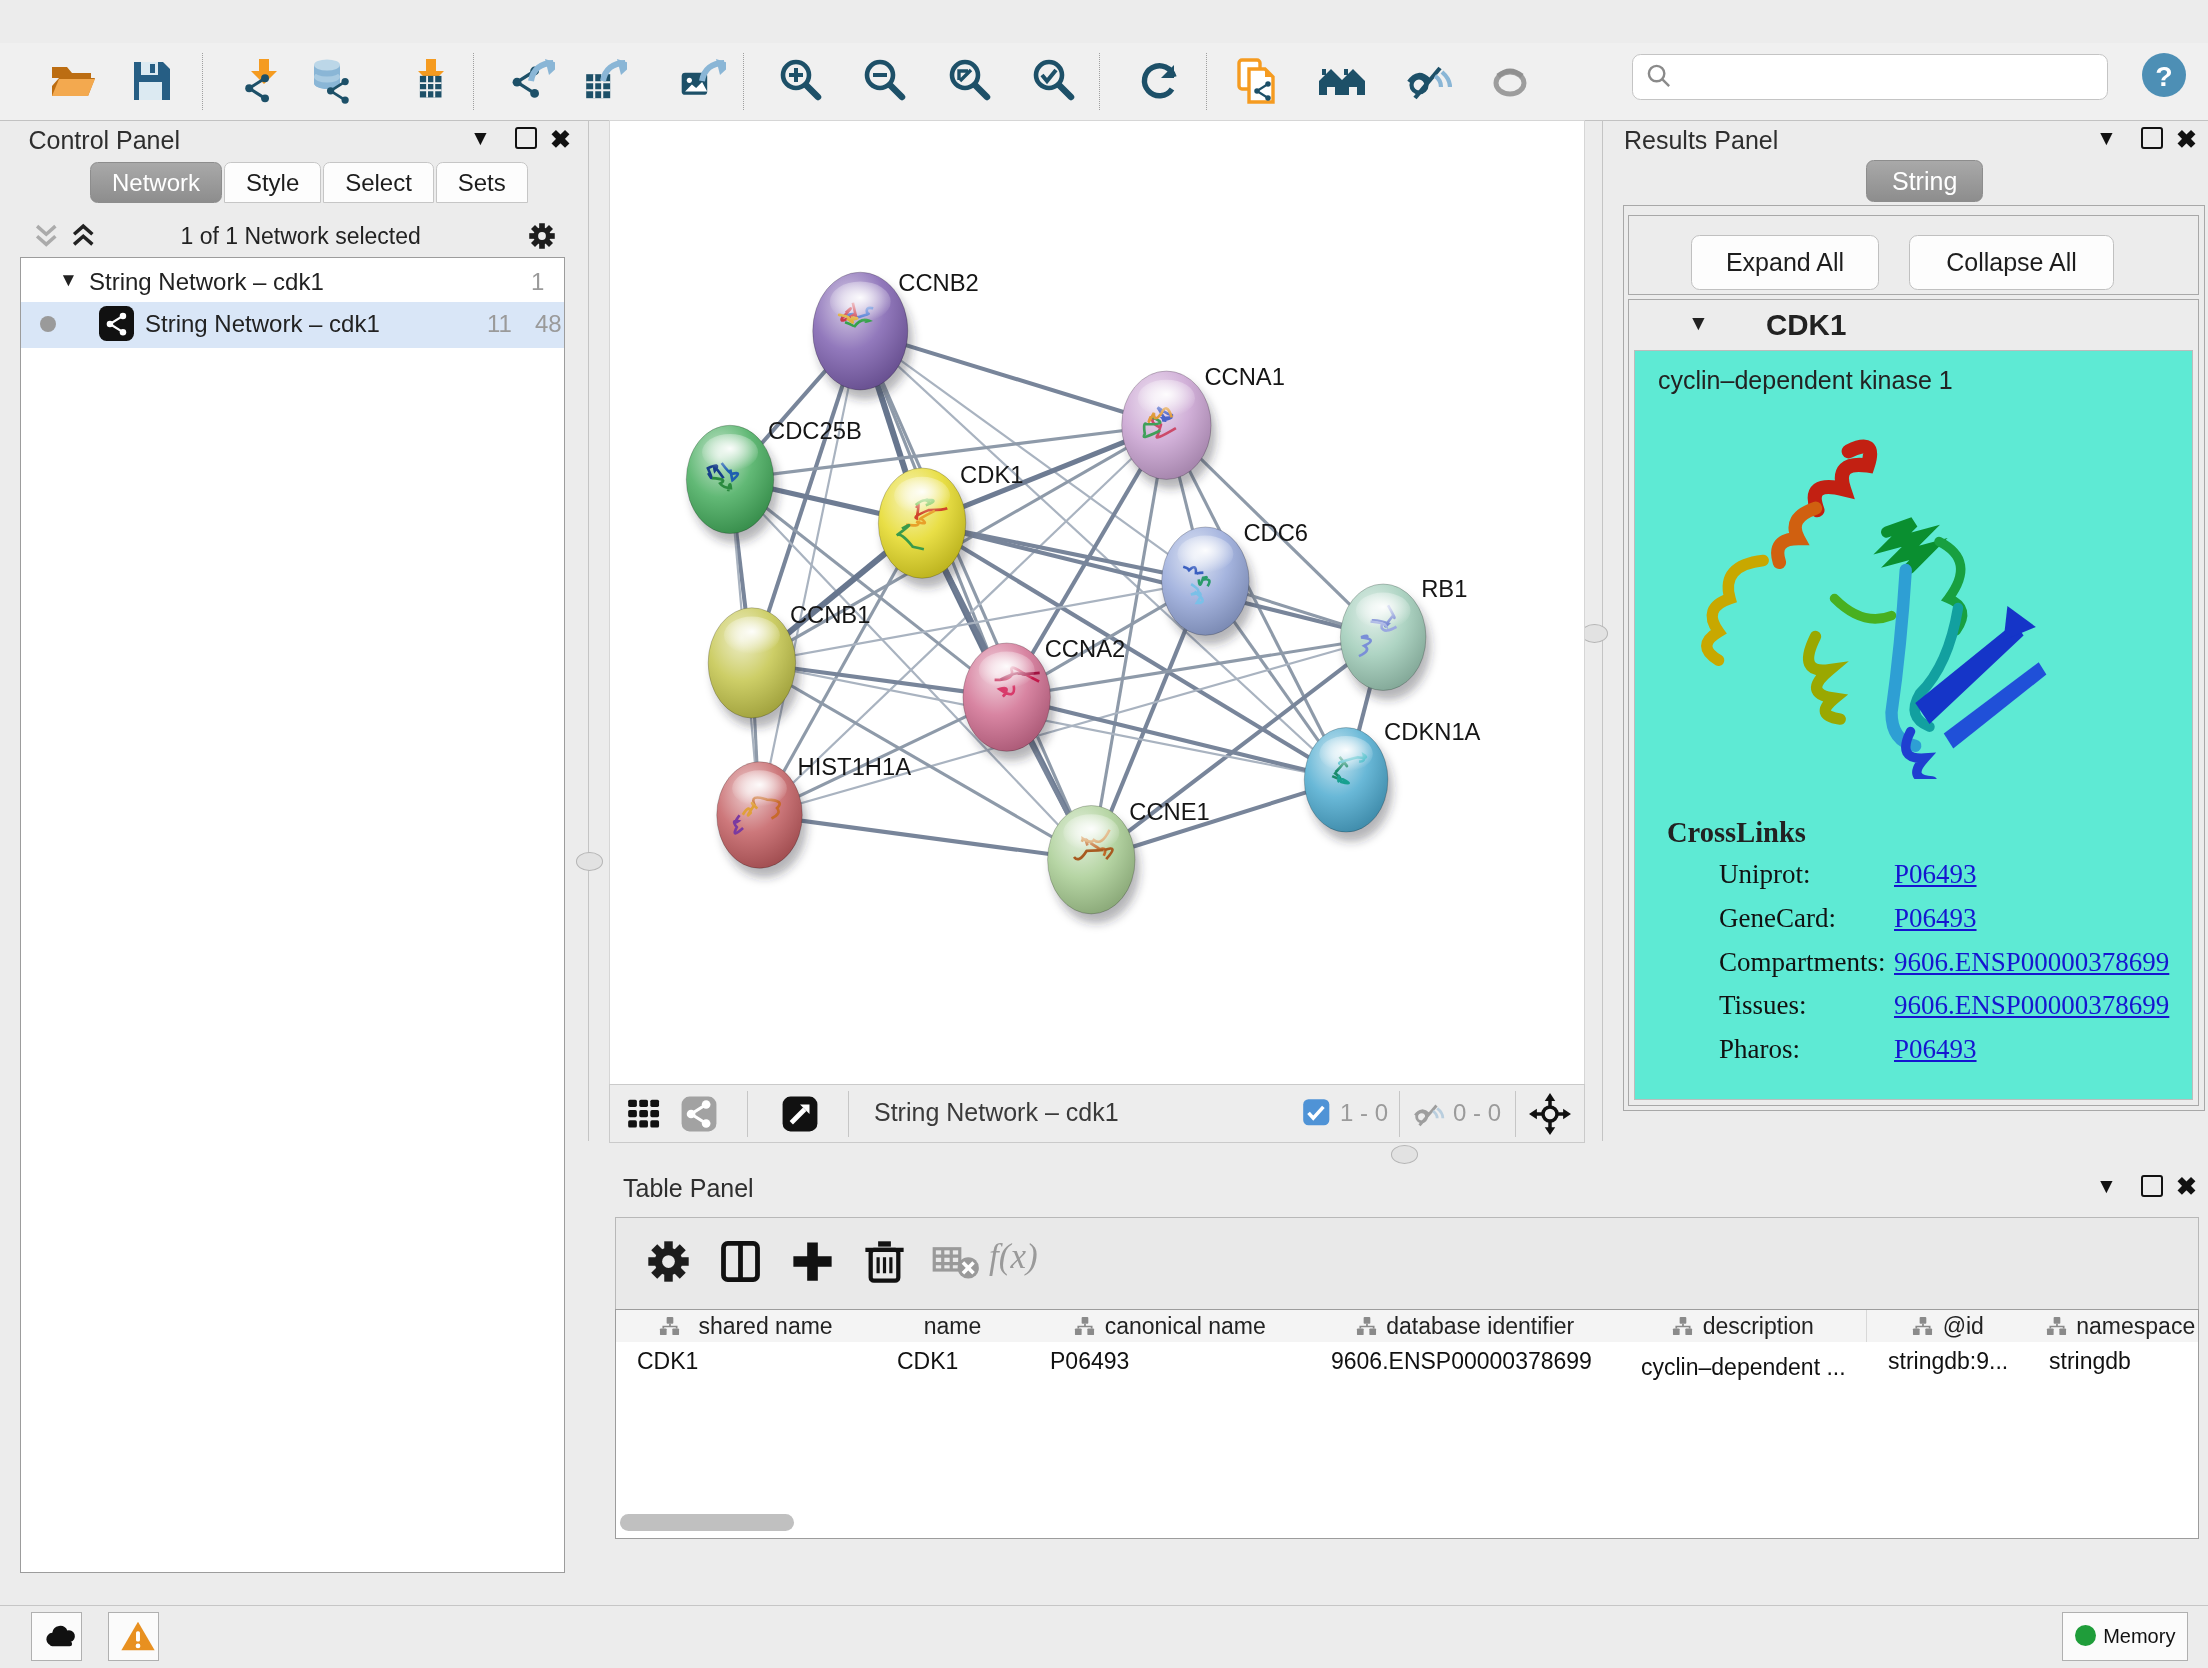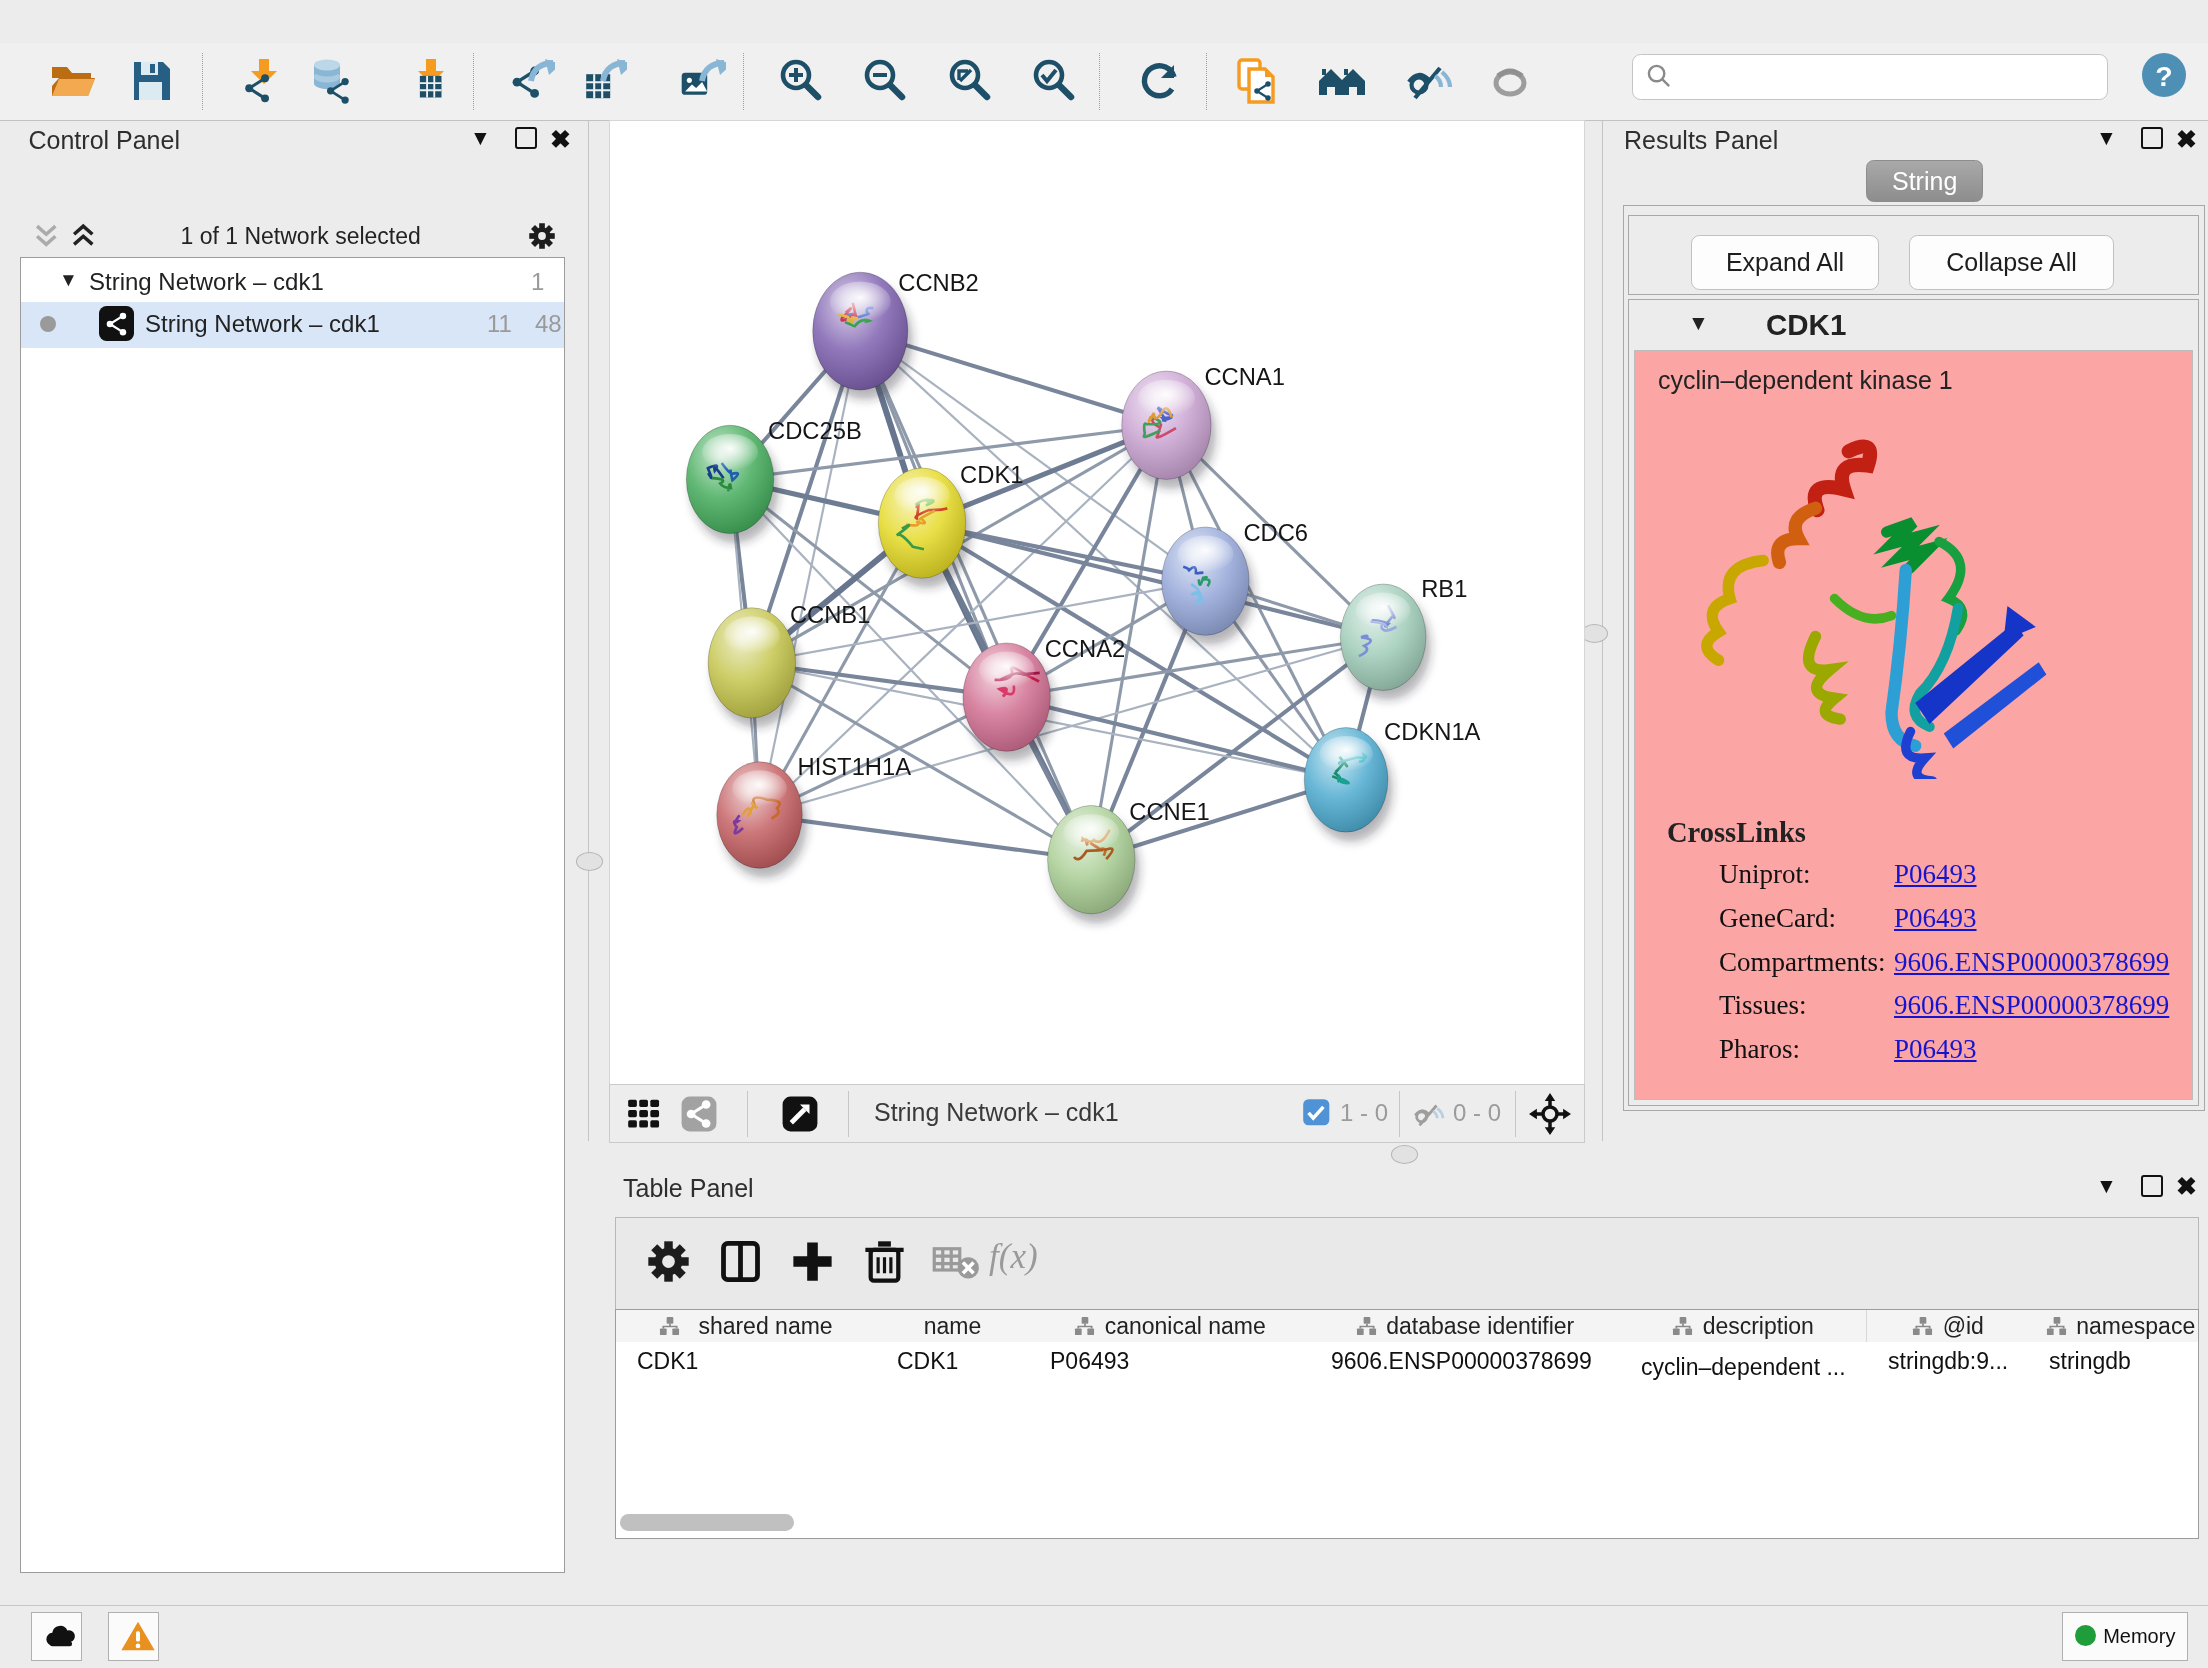--- a/index.html
+++ b/index.html
@@ -45,21 +45,21 @@
   .sbnum{position:absolute;top:14.3px;font-size:24px;color:#9b9b9b;}
   
   .vdivider{width:1px;background:#c4c4c4;}
   .dot{width:25px;height:17px;background:#e2e2e2;border:1px solid #b5b5b5;border-radius:50%;}
   
   #res-outer{left:1623px;top:205px;width:580px;height:904px;border:1.9px solid #a8a8a8;background:#ececec;}
   #res-expand{left:1628px;top:215px;width:569px;height:78px;border:1.9px solid #a8a8a8;background:#ececec;}
   .resbtn{position:absolute;top:19px;height:55px;background:#fdfdfd;border:1.9px solid #c0c0c0;border-radius:8.6px;
           font-size:25px;color:#1d1d1d;cursor:pointer;}
   #res-entry{left:1628px;top:299px;width:569px;height:805px;border:1.9px solid #a8a8a8;background:#ececec;}
-  #res-inner{left:1634px;top:350px;width:557px;height:748px;background:#fca5a5;border:1px solid #bcbcbc;}
+  #res-inner{left:1634px;top:350px;width:557px;height:748px;background:#5eead4;border:1px solid #bcbcbc;}
   .serif{font-family:Liberation Serif, serif;}
   .xl-label{position:absolute;left:84px;font-size:27px;color:#111;}
   .xl-value{position:absolute;left:259px;font-size:27px;color:#1515d0;text-decoration:underline;cursor:pointer;}
   
   #tp-toolbar{left:615px;top:1217px;width:1582px;height:91px;background:#e9e9e9;border:1.9px solid #b8b8b8;border-bottom:none;}
   .tpbtn{position:absolute;top:17px;width:55px;height:55px;background:none;border:none;cursor:pointer;}
   .tpbtn svg{width:51px;height:51px;}
   #datatable{left:615px;top:1309px;width:1582px;height:228px;background:#fff;border:1.9px solid #9c9c9c;overflow:hidden;}
   .th{position:absolute;top:0;height:32px;background:#f4f4f4;border-right:1px solid #d8d8d8;font-size:23px;color:#222;
       display:flex;align-items:center;justify-content:center;gap:9.5px;}
@@ -256,20 +256,21 @@
           <ellipse cx="24" cy="26" rx="14" ry="11" fill="none" stroke="#9d9d9d" stroke-width="5"></ellipse>
           <path d="M12 19q12-10 24 0" stroke="#909090" stroke-width="5" fill="none"></path>
         </svg>
       </button>
     </div>
 
   <div class="abs phead-title" style="left:28.5px;top:126px">Control Panel</div>
   <span class="phicon" style="left:470px;top:126px">▼</span>
   <span class="phicon float-box" style="left:515px;top:127px"></span>
   <span class="phicon" style="left:550px;top:125px;font-weight:bold;font-size:25px">✖</span>
+  <div class="abs tabrow" style="left:90px;top:162px"><span class="tab active">Network</span><span class="tab">Style</span><span class="tab">Select</span><span class="tab">Sets</span></div>
 
   <div class="abs" style="left:28.5px;top:217px;width:533px;height:40px">
     <span class="abs" style="left:3.8px;top:3.8px">
       <svg width="28.5" height="28.5" viewBox="0 0 28 28">
           <path d="M5 5l9 8 9-8M5 15l9 8 9-8" stroke="#ababab" stroke-width="3.4" fill="none"></path>
         </svg></span>
     <span class="abs" style="left:40px;top:3.8px">
       <svg width="28.5" height="28.5" viewBox="0 0 28 28">
           <path d="M5 13l9-8 9 8M5 23l9-8 9 8" stroke="#222" stroke-width="3.4" fill="none"></path>
         </svg></span>

